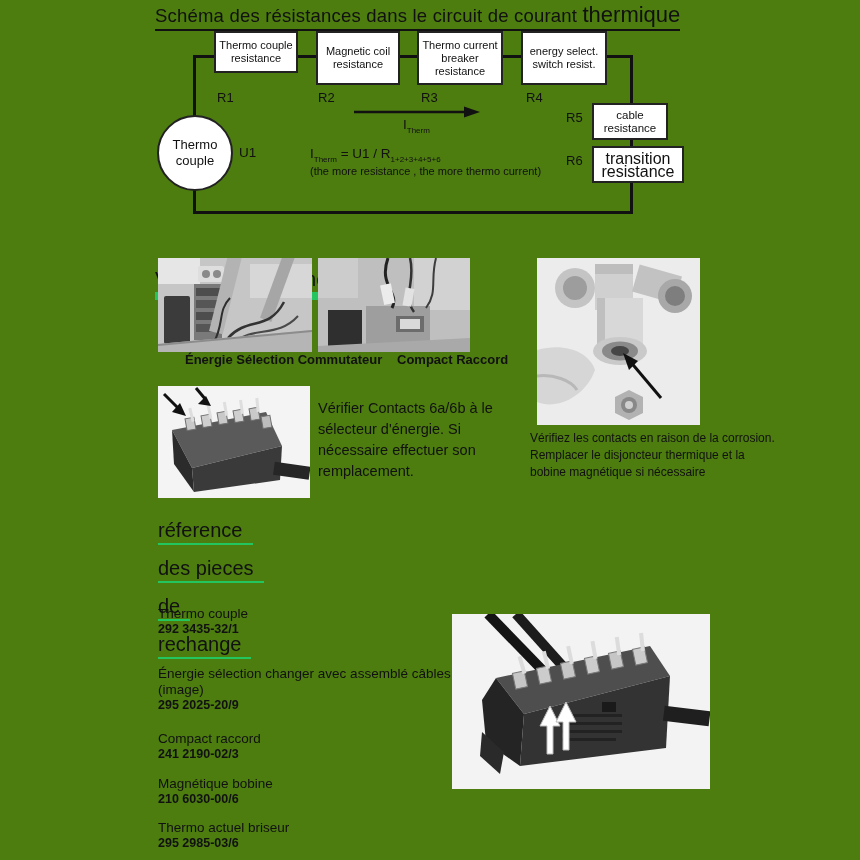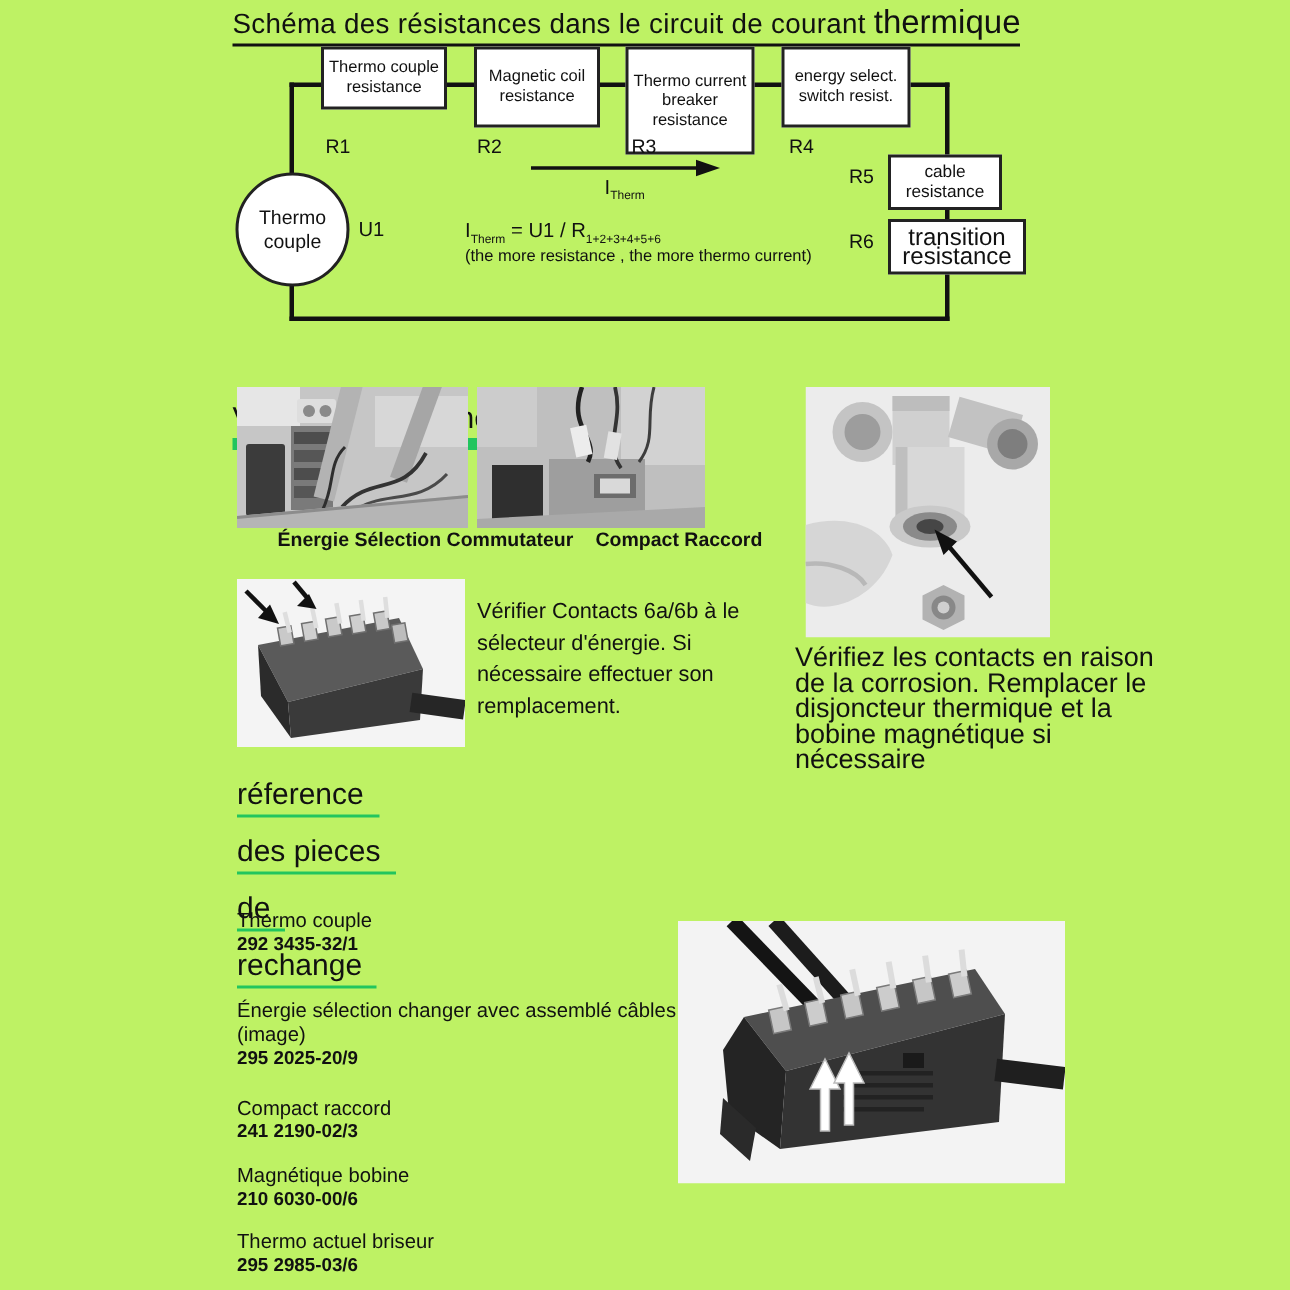--- a/index.html
+++ b/index.html
@@ -1,17 +1,17 @@
 <!DOCTYPE html>
 <html><head>
 <meta charset="utf-8">
 <style>
   html,body{margin:0;padding:0;background:#fff;}
   #page{
-    position:relative;width:860px;height:860px;background:#bef264;
+    position:relative;width:860px;height:860px;background:#4d7c0f;
     font-family:"Liberation Sans","DejaVu Sans",sans-serif;color:#111;
     overflow:hidden;
   }
   .abs{position:absolute;}
 
   
   .doc-title{
     left:155px;top:2px;
     border-bottom:2px solid #111;padding-bottom:1px;
     white-space:nowrap;
@@ -47,21 +47,21 @@
     display:block;font-size:20px;border-bottom:2px solid #22c55e;
     padding:0 10px 1px 0;margin-bottom:3px;width:max-content;margin-top:12px;
   }
 
   
   .photo{display:block;}
 
   
   .caption{font-size:13px;font-weight:bold;white-space:nowrap;padding-left:29px;}
   .note{font-size:14.5px;line-height:21px;}
-  .note-sm{font-size:18px;line-height:17px;}
+  .note-sm{font-size:12px;line-height:17px;}
 
   
   .part-name{font-size:13.5px;line-height:16px;}
   .part-number{font-size:12.5px;font-weight:bold;line-height:15px;}
 </style>
 </head>
 <body>
 
 <div id="page">
 
@@ -69,21 +69,21 @@
     <span class="t-main">Schéma des résistances dans le circuit de courant </span><span class="t-emph">thermique</span>
   </div>
 
   <div class="abs wire" style="left:193px;top:55px;width:440px;height:3px;"></div>
   <div class="abs wire" style="left:193px;top:55px;width:3px;height:159px;"></div>
   <div class="abs wire" style="left:630px;top:55px;width:3px;height:159px;"></div>
   <div class="abs wire" style="left:193px;top:211px;width:440px;height:3px;"></div>
 
   <div class="abs cbox" style="left:214px;top:31px;width:84px;height:42px;">Thermo couple resistance</div>
   <div class="abs cbox" style="left:316px;top:31px;width:84px;height:54px;">Magnetic coil resistance</div>
-  <div class="abs cbox" style="left:417px;top:31px;width:86px;height:72px;">Thermo current breaker resistance</div>
+  <div class="abs cbox" style="left:417px;top:31px;width:86px;height:54px;">Thermo current breaker resistance</div>
   <div class="abs cbox" style="left:521px;top:31px;width:86px;height:54px;">energy select. switch resist.</div>
 
   <div class="abs rlabel" style="left:217px;top:90px;">R1</div>
   <div class="abs rlabel" style="left:318px;top:90px;">R2</div>
   <div class="abs rlabel" style="left:421px;top:90px;">R3</div>
   <div class="abs rlabel" style="left:526px;top:90px;">R4</div>
 
   <svg class="abs" style="left:352px;top:105px;" width="130" height="14" viewBox="0 0 130 14">
     <line x1="2" y1="7" x2="116" y2="7" stroke="#111" stroke-width="2.4"></line>
     <polygon points="128,7 112,1.5 112,12.5" fill="#111"></polygon>

